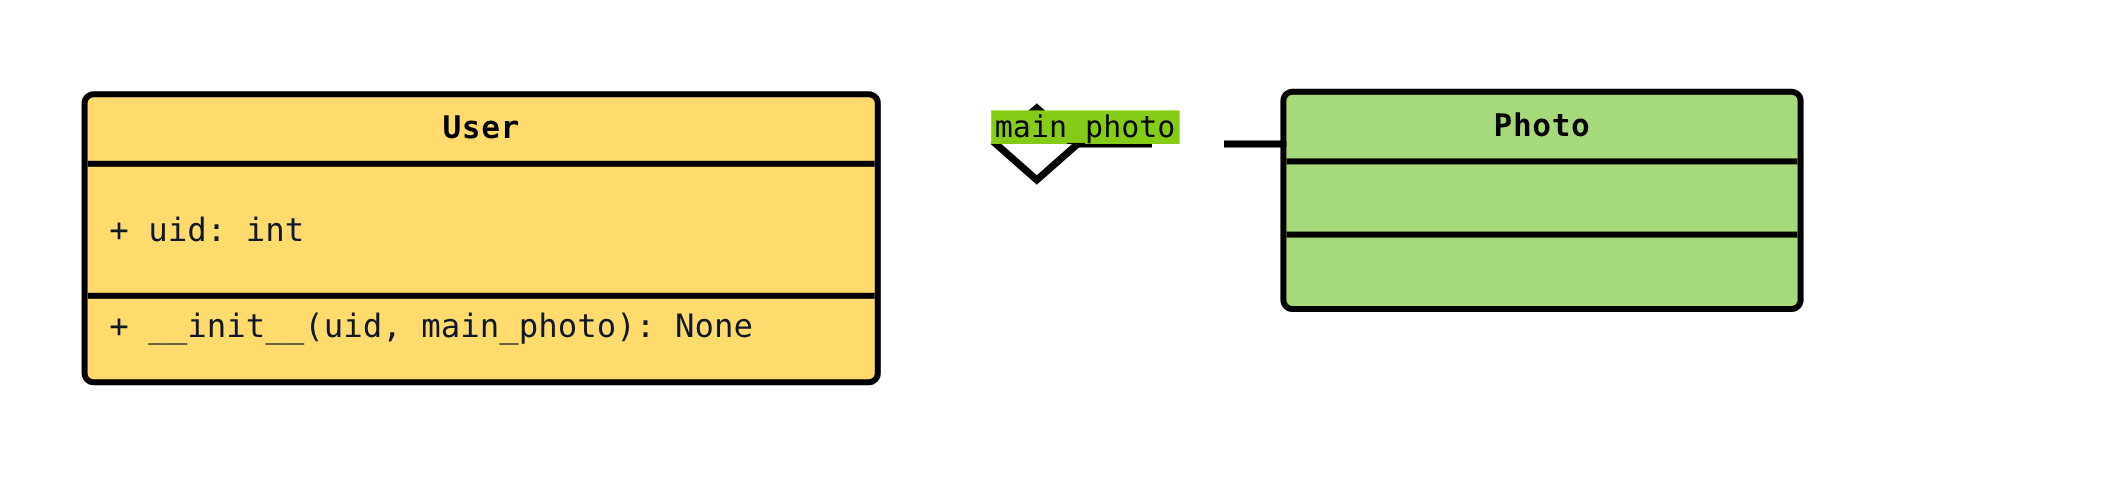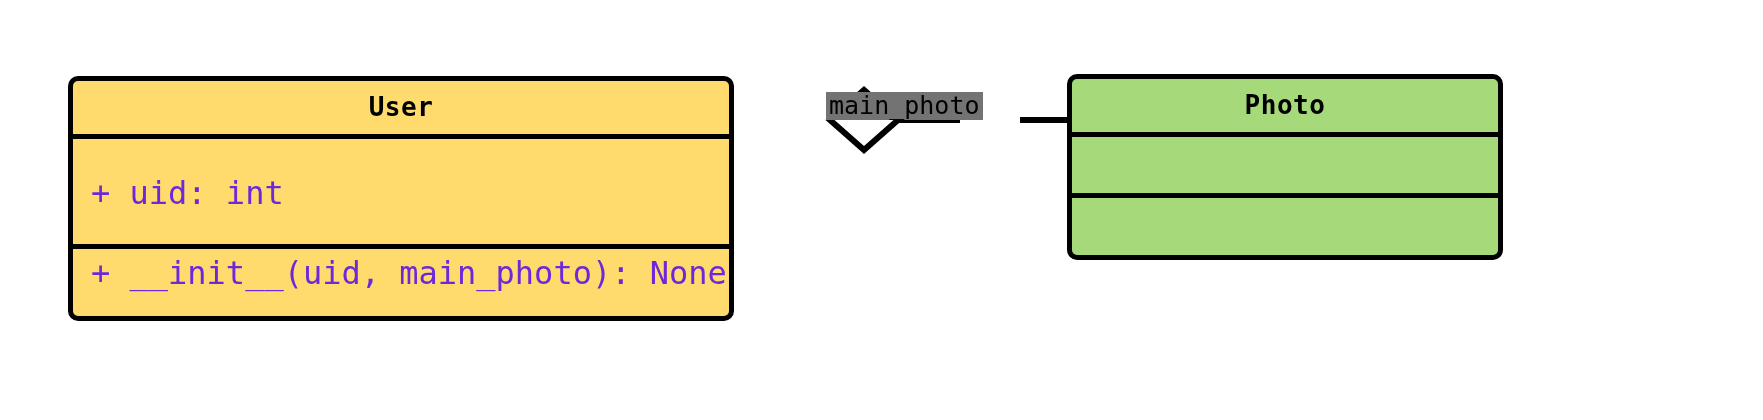--- a/index.html
+++ b/index.html
@@ -46,22 +46,22 @@
   .class-title {
     text-align: center;
     font-weight: bold;
     font-size: 26px;
     letter-spacing: 0.5px;
     color: #000000;
     line-height: 1.1;
   }
 
   .member-line {
-    font-size: 32px;
-    color: #6d28d9;
+    font-size: 27px;
+    color: #0f172a;
     line-height: 1.25;
     white-space: pre;
     padding-left: 18px;
   }
   .member-line b {
     font-weight: bold;
   }
 
   
   #class-user {
@@ -94,21 +94,21 @@
     height: 100px;
     pointer-events: none;
   }
   #assoc-label {
     position: absolute;
     left: 826px;
     top: 80px;
     font-size: 25px;
     color: #000000;
     white-space: nowrap;
-    background: #737373;
+    background: #84cc16;
     padding: 0 3px;
     line-height: 1.1;
   }
 </style>
 </head>
 <body>
 
 <div id="diagram-canvas">
 
   <div class="class-box" id="class-user" style="background:#FFDB6E;">

